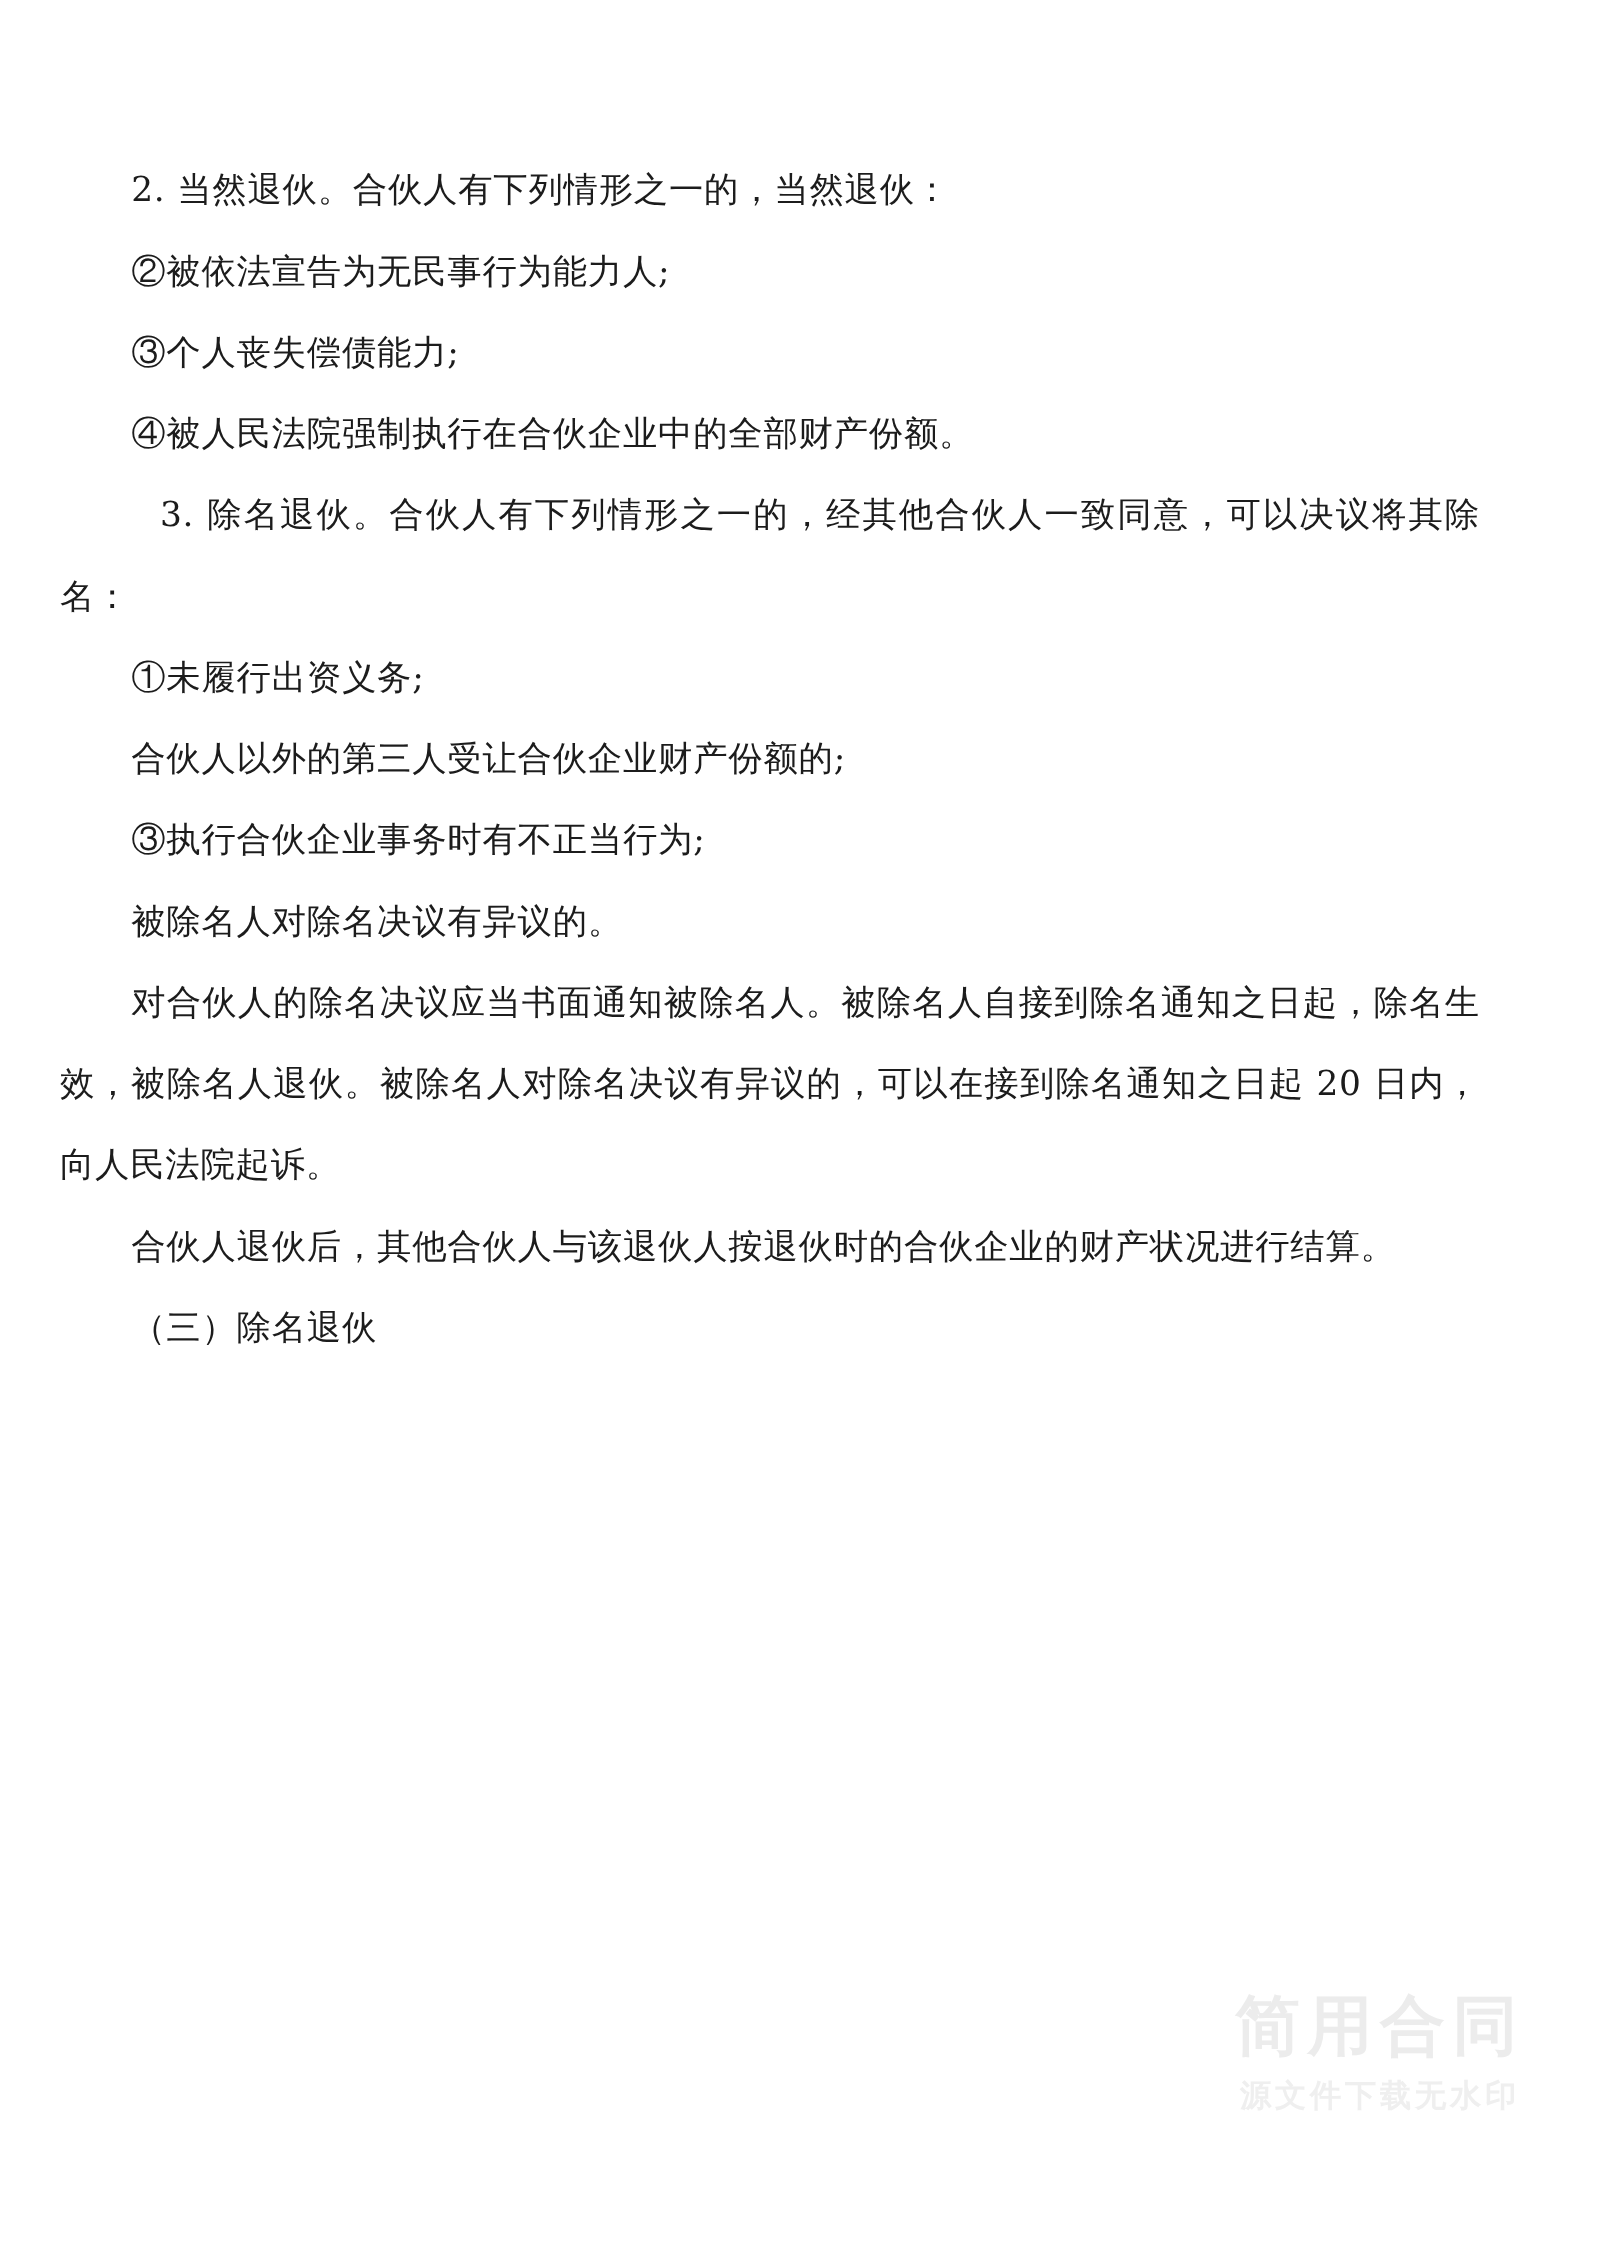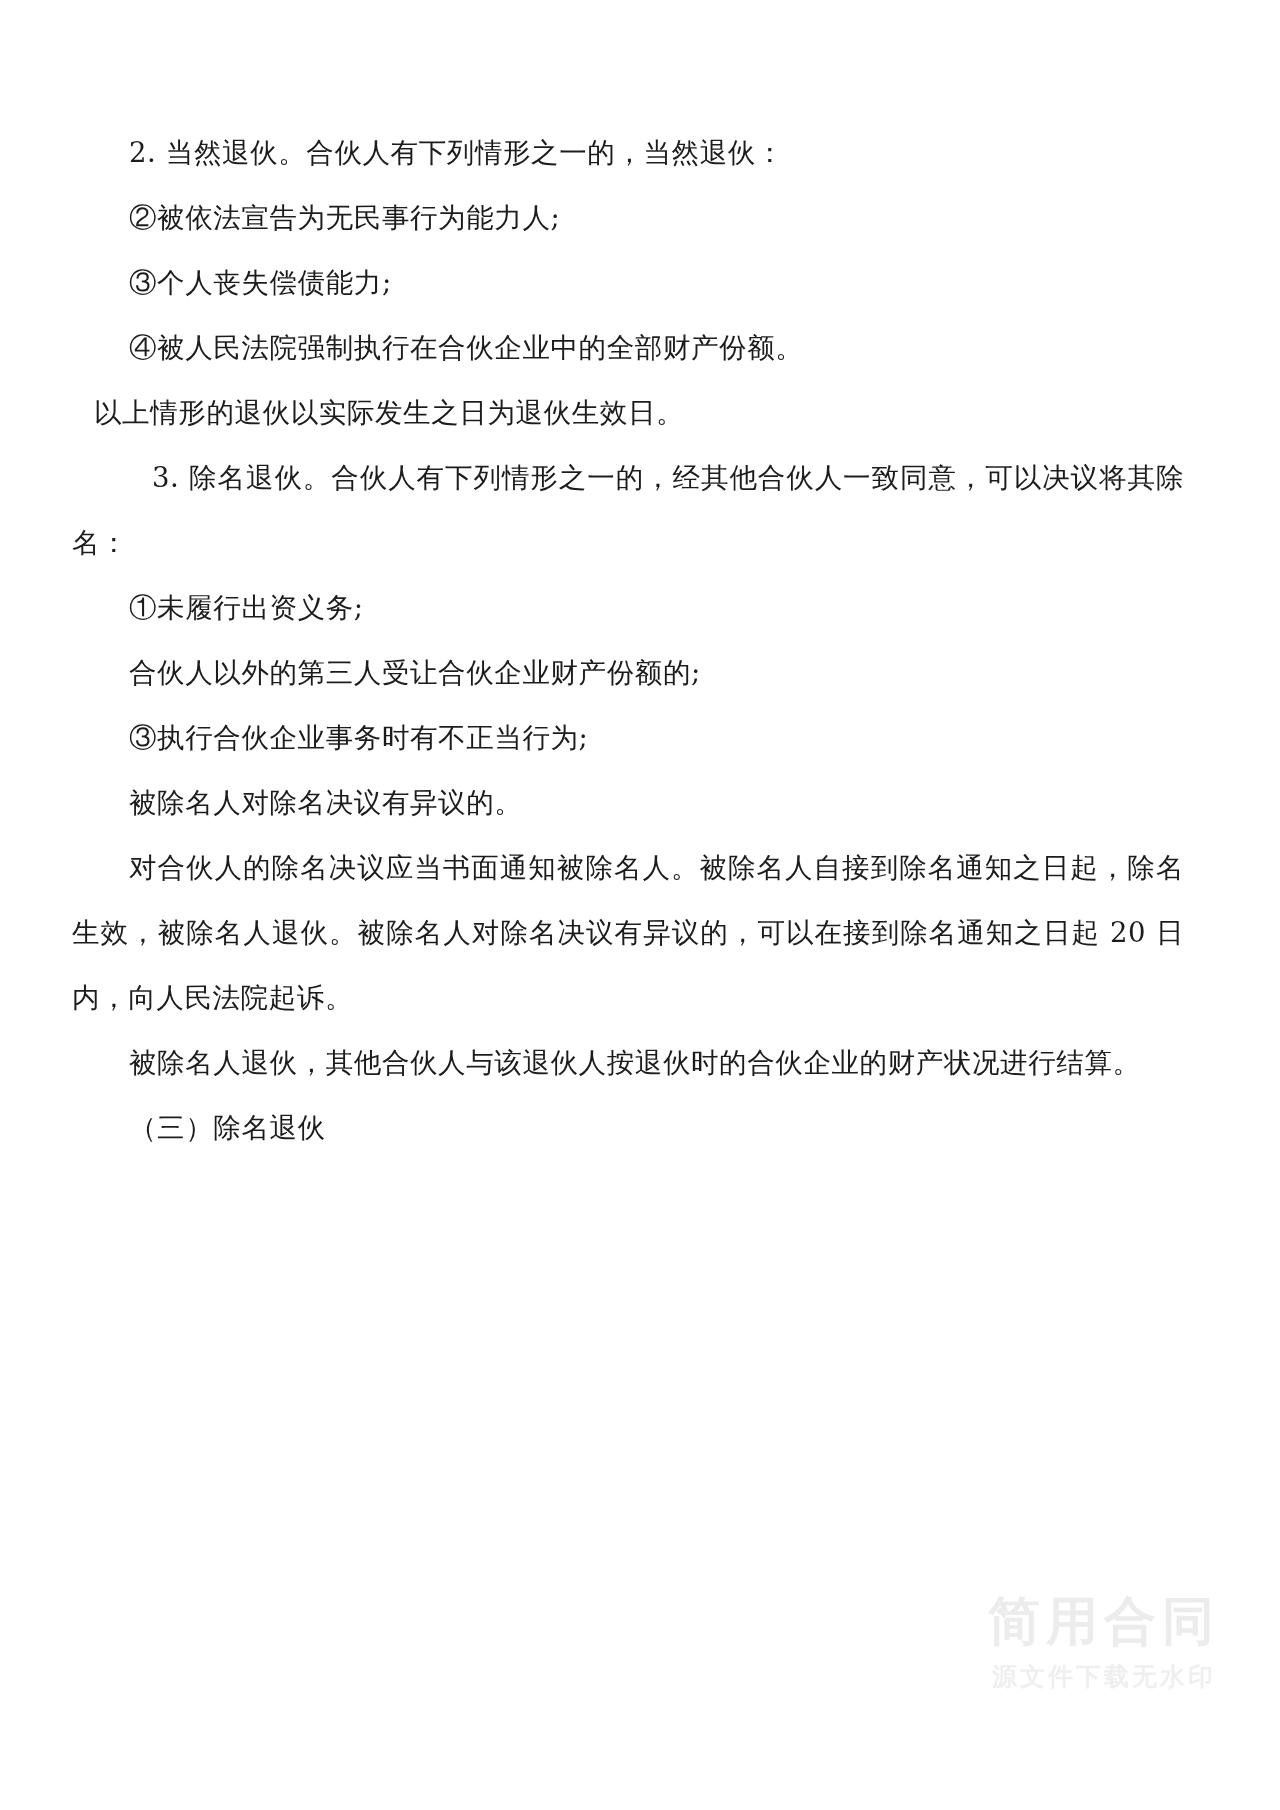--- a/index.html
+++ b/index.html
@@ -23,21 +23,21 @@
     background: #ffffff;
     box-sizing: border-box;
     padding: 0;
   }
 
   .content {
     position: absolute;
     left: 0;
     top: 0;
     width: 1280px;
-    padding: 120px 96px 0 72px;
+    padding: 120px 96px 0 48px;
     box-sizing: border-box;
     z-index: 2;
   }
 
   .para {
     font-size: 27.5px;
     line-height: 65px;
     color: #1c1c1c;
     letter-spacing: 0.6px;
     text-align: justify;
@@ -97,35 +97,34 @@
 
     <p class="para indent-2 listline">2. 当然退伙。合伙人有下列情形之一的，当然退伙：</p>
 
 
     <p class="para indent-2 listline">②被依法宣告为无民事行为能力人;</p>
 
     <p class="para indent-2 listline">③个人丧失偿债能力;</p>
 
     <p class="para indent-2 listline">④被人民法院强制执行在合伙企业中的全部财产份额。</p>
 
-    <p class="para indent-half listline">以上情形的退伙以实际发生之日为退伙生效日。</p>
 
     <p class="para indent-3">3. 除名退伙。合伙人有下列情形之一的，经其他合伙人一致同意，可以决议将其除名：</p>
 
     <p class="para indent-2 listline">①未履行出资义务;</p>
 
     <p class="para indent-2 listline">合伙人以外的第三人受让合伙企业财产份额的;</p>
 
     <p class="para indent-2 listline">③执行合伙企业事务时有不正当行为;</p>
 
     <p class="para indent-2 listline">被除名人对除名决议有异议的。</p>
 
     <p class="para indent-2">对合伙人的除名决议应当书面通知被除名人。被除名人自接到除名通知之日起，除名生效，被除名人退伙。被除名人对除名决议有异议的，可以在接到除名通知之日起 20 日内，向人民法院起诉。</p>
 
-    <p class="para indent-2">被除名人退伙，其他合伙人与该退伙人按退伙时的合伙企业的财产状况进行结算。</p>
+    <p class="para indent-2">合伙人退伙后，其他合伙人与该退伙人按退伙时的合伙企业的财产状况进行结算。</p>
 
     <p class="para indent-2 listline">（三）除名退伙</p>
 
 
   </div>
 
   <div class="watermark">
     <div class="wm-main">简用合同</div>
     <div class="wm-sub">源文件下载无水印</div>
   </div>

